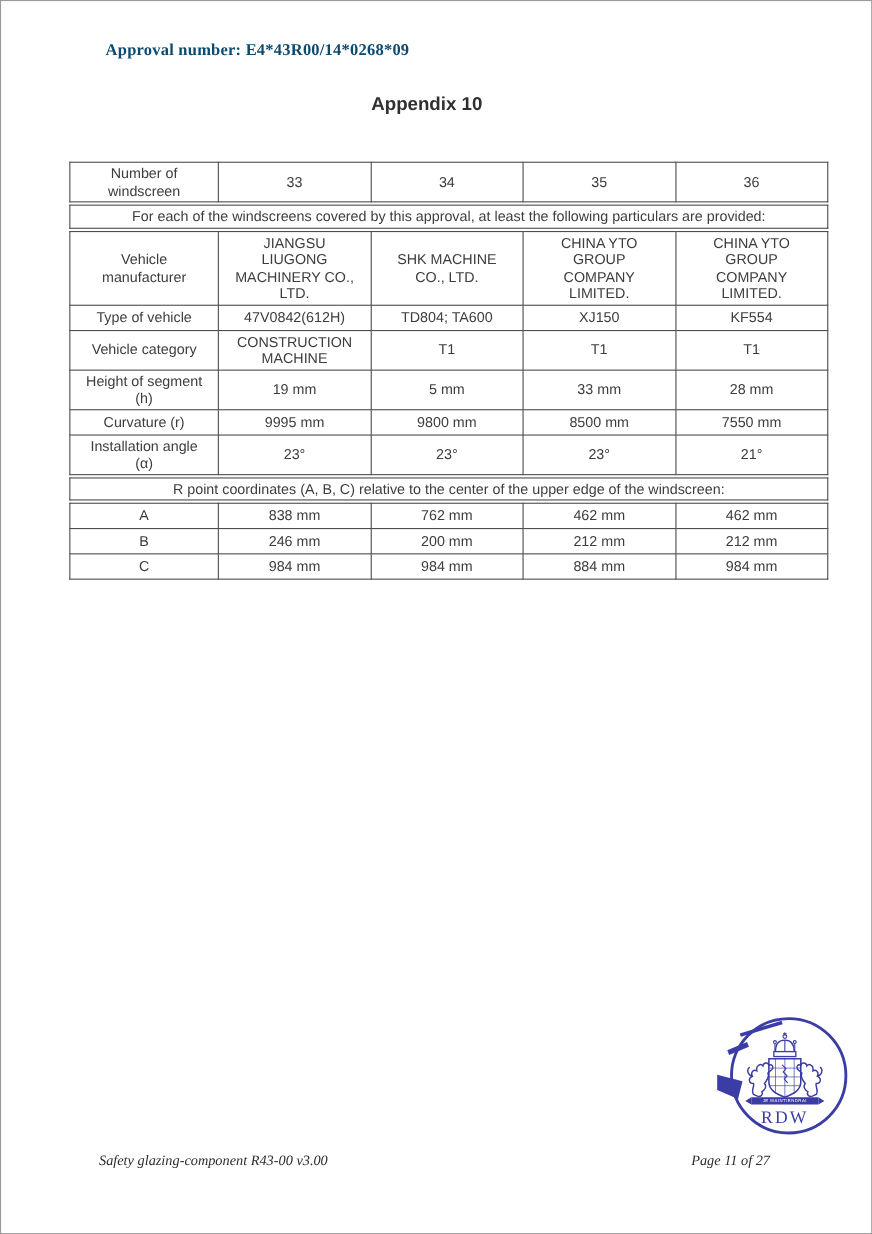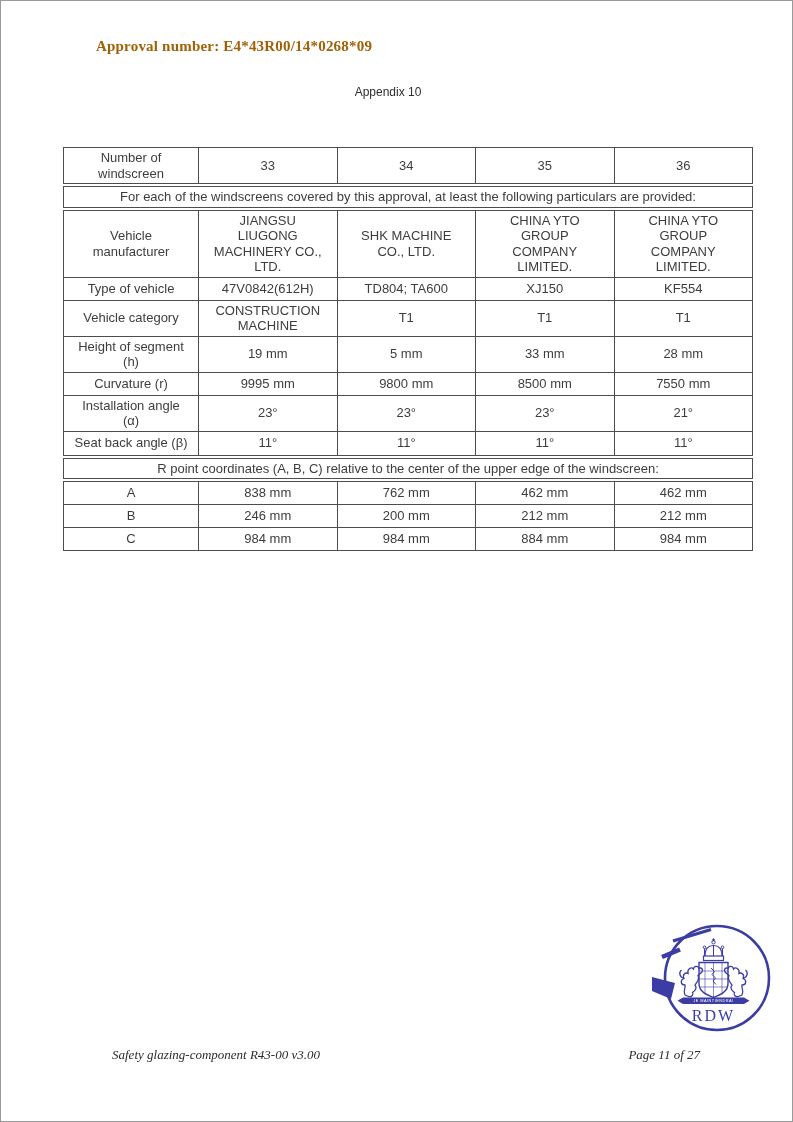--- a/index.html
+++ b/index.html
@@ -5,25 +5,25 @@
   * { margin:0; padding:0; box-sizing:border-box; }
   html,body { background:#ffffff; }
   .page {
     position:relative; width:793px; height:1122px;
     background:#ffffff; border:1px solid #9a9a9a; overflow:hidden;
     font-family:"Liberation Sans", sans-serif; color:#3d3d3d;
   }
   .approval {
     position:absolute; left:95px; top:37px;
     font-family:"Liberation Serif", serif; font-weight:bold;
-    font-size:15px; color:#a16207; letter-spacing:.2px;
+    font-size:15px; color:#0c4a6e; letter-spacing:.2px;
   }
   .title {
     position:absolute; left:0; right:17px; top:84px; text-align:center;
-    font-weight:normal; font-size:12px; color:#2f2f2f;
+    font-weight:bold; font-size:17px; color:#2f2f2f;
   }
   .subtitle {
     position:absolute; left:0; right:0; top:113px; text-align:center;
     font-weight:bold; font-size:13.5px; color:#2f2f2f;
   }
   .subtitle sup { font-size:9px; font-weight:bold; }
   .tables { position:absolute; left:62px; top:146px; width:690px; }
   table.tbl {
     border-collapse:collapse; width:100%; table-layout:fixed;
     margin-bottom:2px;
@@ -38,21 +38,21 @@
   .rh  td { height:32px; }
   .r66 td { height:65px;margin-top:44px; }
   .r23 td { height:23px; }
   .r31 td { height:31px; }
   .r24 td { height:24px; }
   .footer-left, .footer-right {
     position:absolute; top:1046px;
     font-family:"Liberation Serif", serif; font-style:italic;
     font-size:13px; color:#2b2b2b;
   }
-  .footer-left  { left:111px; }
+  .footer-left  { left:89px; }
   .footer-right { right:92px;font-family:Liberation Serif, serif; }
   .logo { position:absolute; left:650px; top:920px; width:126px; height:116px; }
   .lg-s { stroke:var(--logo-color,#3c3ca5); fill:none; }
   .lg-f { fill:var(--logo-color,#3c3ca5); stroke:none; }
   .lg-hatch { stroke:var(--logo-color,#3c3ca5); fill:none; stroke-width:.6; }
   .lg-banner-text {
     fill:#ffffff; font-family:"Liberation Sans", sans-serif;
     font-size:3.9px; letter-spacing:.45px;
   }
   .lg-rdw {
@@ -158,27 +158,20 @@
         <td>7550 mm</td>
       </tr>
       <tr class="r31">
         <td>Installation angle
 (α)</td>
         <td>23°</td>
         <td>23°</td>
         <td>23°</td>
         <td>21°</td>
       </tr>
-      <tr class="r24">
-        <td>Seat back angle (β)</td>
-        <td>11°</td>
-        <td>11°</td>
-        <td>11°</td>
-        <td>11°</td>
-      </tr>
     </tbody>
       </table>
 
     <table class="tbl">
       <tbody>
           <tr>
         <td class="notice">R point coordinates (A, B, C) relative to the center of the upper edge of the windscreen:</td>
       </tr>
     </tbody>
       </table>

